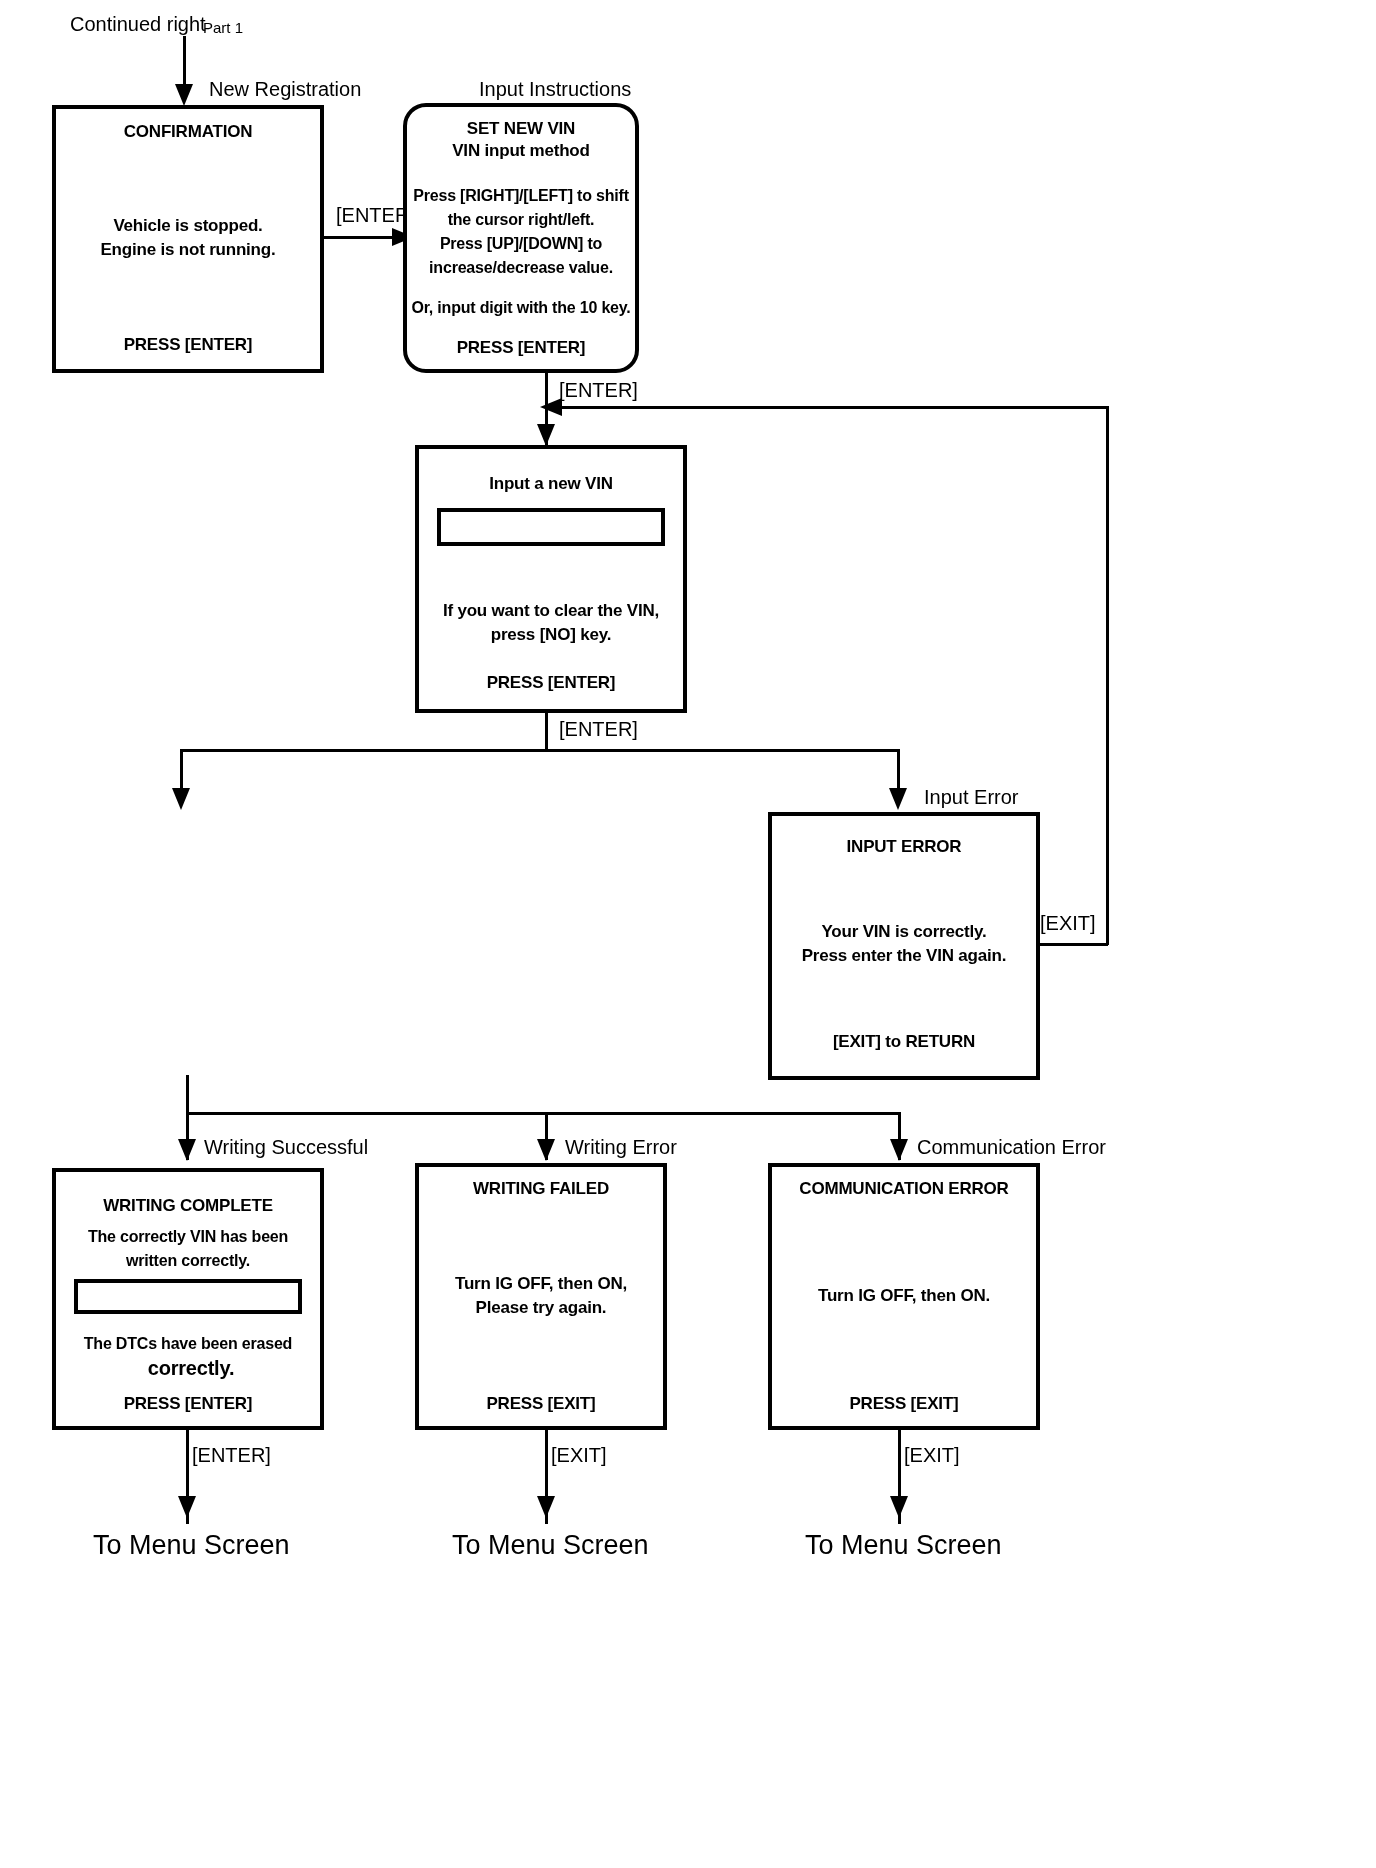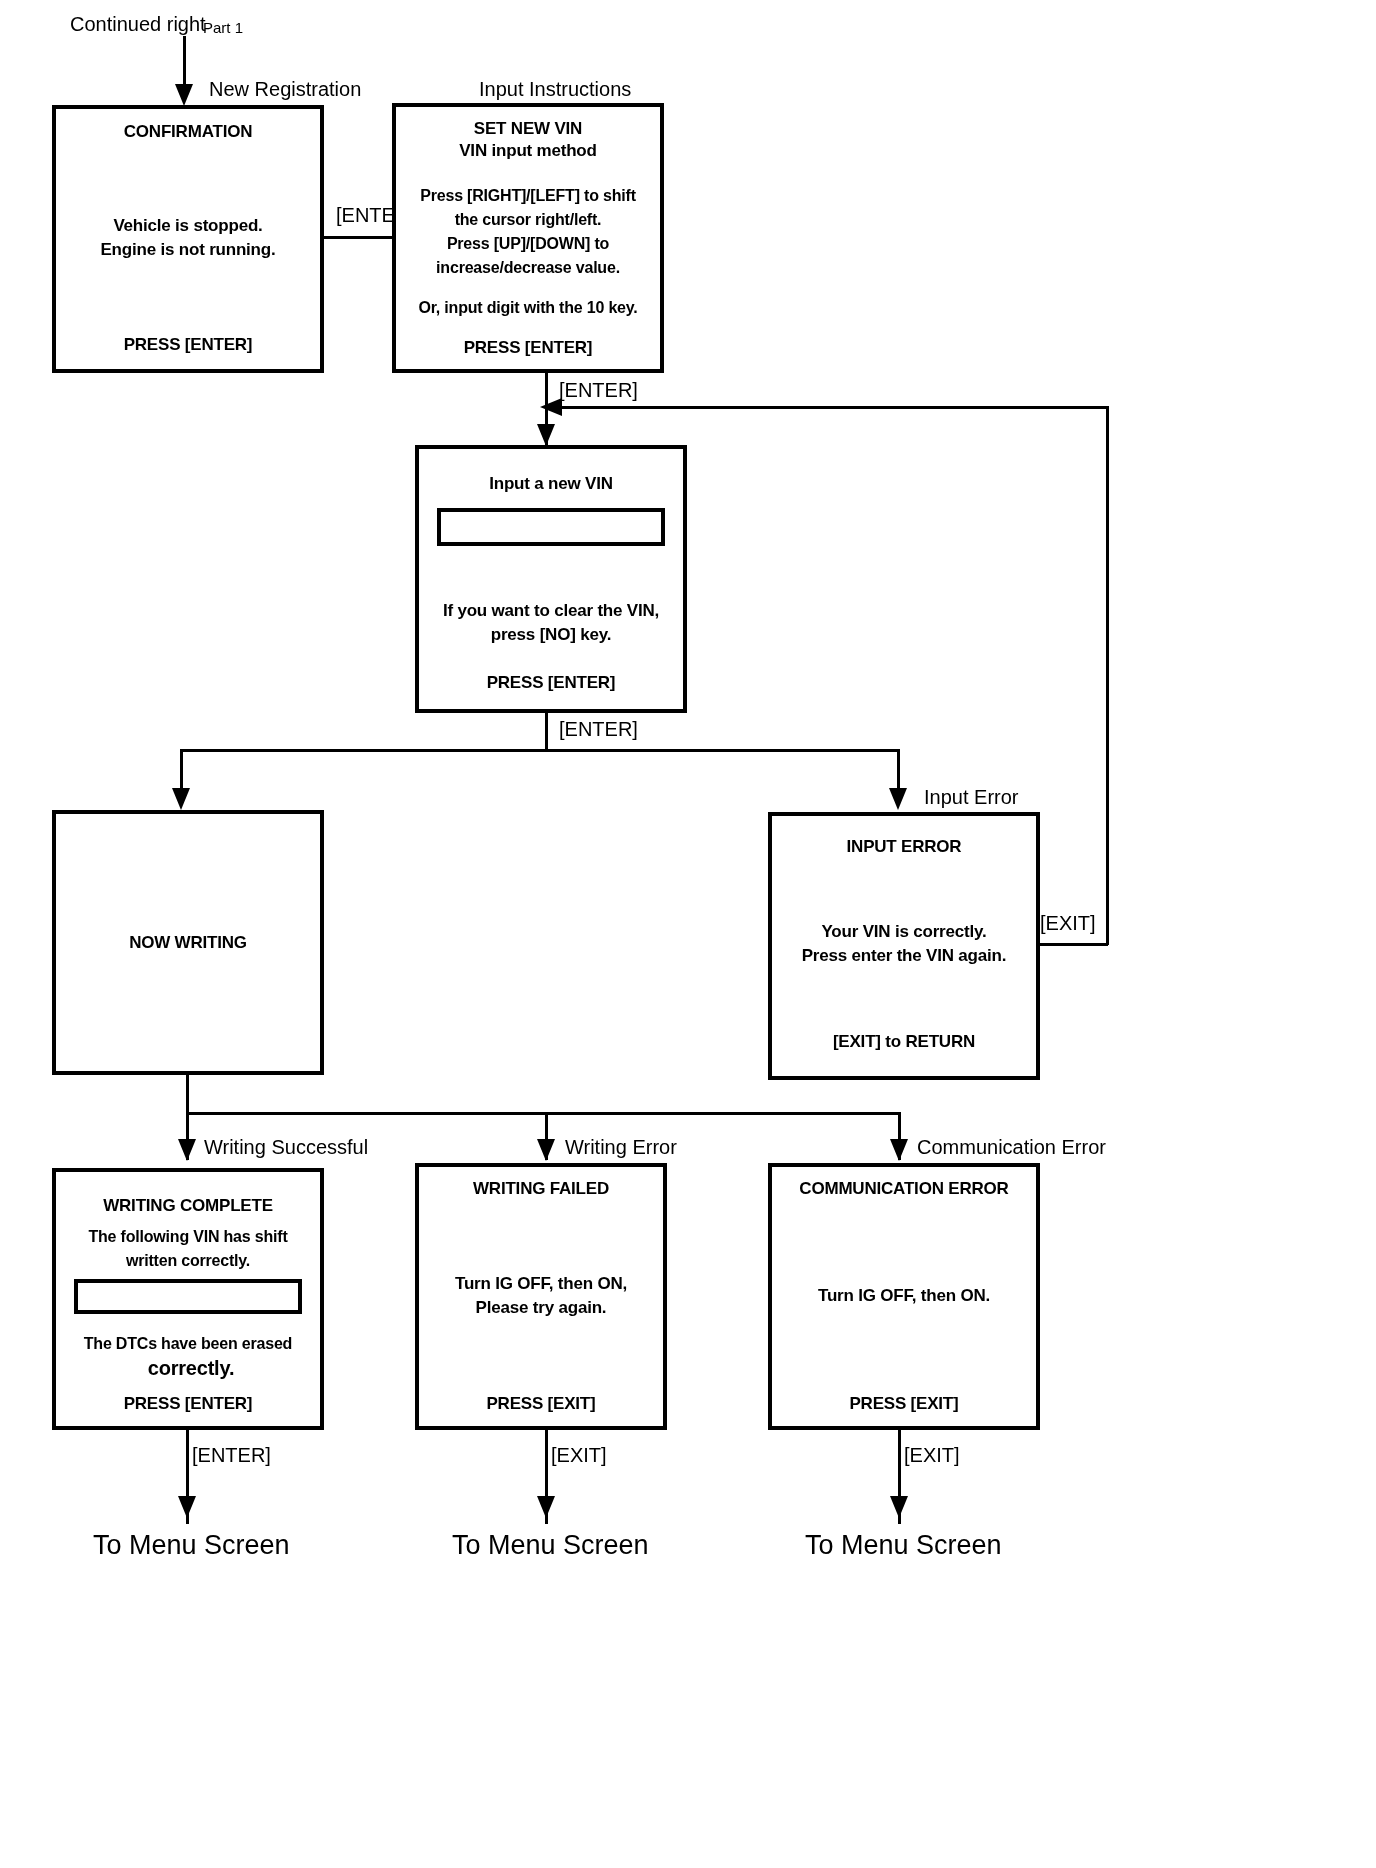--- a/index.html
+++ b/index.html
@@ -143,21 +143,21 @@
       <div class="scr-line">Engine is not running.</div>
       <div class="grow"></div>
       <div class="scr-line" style="margin-bottom:12px;">PRESS [ENTER]</div>
     </div>
   </div>
 
   <div class="ln-h" style="left:324px; top:236px; width:78px;"></div>
   <div class="arrow-right" style="left:392px; top:228px;"></div>
   <div class="edge-label" style="left:336px; top:204px;">[ENTER]</div>
 
-  <div class="screen-box" style="left:392px; top:103px; width:272px; height:270px;">
+  <div class="screen-box" style="left:403px; top:103px; width:236px; height:270px;border-radius:23px;">
     <div class="screen-inner">
       <div class="scr-title" style="margin-top:11px;">SET NEW VIN</div>
       <div class="scr-title">VIN input method</div>
       <div class="spacer" style="height:22px;"></div>
       <div class="scr-line" style="font-size:16px;">Press [RIGHT]/[LEFT] to shift</div>
       <div class="scr-line" style="font-size:16px;">the cursor right/left.</div>
       <div class="scr-line" style="font-size:16px;">Press [UP]/[DOWN] to</div>
       <div class="scr-line" style="font-size:16px;">increase/decrease value.</div>
       <div class="spacer" style="height:16px;"></div>
       <div class="scr-line" style="font-size:16px;">Or, input digit with the 10 key.</div>
@@ -191,27 +191,20 @@
   <div class="ln-v" style="left:545px; top:713px; height:39px;"></div>
   <div class="ln-h" style="left:180px; top:749px; width:720px;"></div>
   <div class="edge-label" style="left:559px; top:718px;">[ENTER]</div>
 
   <div class="ln-v" style="left:180px; top:749px; height:52px;"></div>
   <div class="arrow-down" style="left:172px; top:788px;"></div>
 
   <div class="ln-v" style="left:897px; top:749px; height:52px;"></div>
   <div class="arrow-down" style="left:889px; top:788px;"></div>
 
-  <div class="screen-box" style="left:52px; top:810px; width:272px; height:265px;">
-    <div class="screen-inner">
-      <div class="grow"></div>
-      <div class="scr-title">NOW WRITING</div>
-      <div class="grow"></div>
-    </div>
-  </div>
 
   <div class="screen-box" style="left:768px; top:812px; width:272px; height:268px;">
     <div class="screen-inner">
       <div class="scr-title" style="margin-top:20px;">INPUT ERROR</div>
       <div class="grow"></div>
       <div class="scr-line">Your VIN is correctly.</div>
       <div class="scr-line">Press enter the VIN again.</div>
       <div class="grow"></div>
       <div class="scr-line" style="margin-bottom:22px;">[EXIT] to RETURN</div>
     </div>
@@ -229,21 +222,21 @@
   <div class="edge-label" style="left:565px; top:1136px;">Writing Error</div>
 
   <div class="ln-v" style="left:898px; top:1112px; height:48px;"></div>
   <div class="arrow-down" style="left:890px; top:1139px;"></div>
   <div class="edge-label" style="left:917px; top:1136px;">Communication Error</div>
 
   <div class="screen-box" style="left:52px; top:1168px; width:272px; height:262px;">
     <div class="screen-inner">
       <div class="scr-title" style="margin-top:23px;">WRITING COMPLETE</div>
       <div class="spacer" style="height:8px;"></div>
-      <div class="scr-line" style="font-size:16px;">The following VIN has shift</div>
+      <div class="scr-line" style="font-size:16px;">The correctly VIN has been</div>
       <div class="scr-line" style="font-size:16px;">written correctly.</div>
       <div class="vin-field" style="width:228px; height:35px; margin-top:6px;"></div>
       <div class="spacer" style="height:18px;"></div>
       <div class="scr-line" style="font-size:16px;">The DTCs have been erased</div>
       <div class="scr-line" style="font-size:20px;margin-left:6px;">correctly.</div>
       <div class="grow"></div>
       <div class="scr-line" style="margin-bottom:10px;">PRESS [ENTER]</div>
     </div>
   </div>
 

